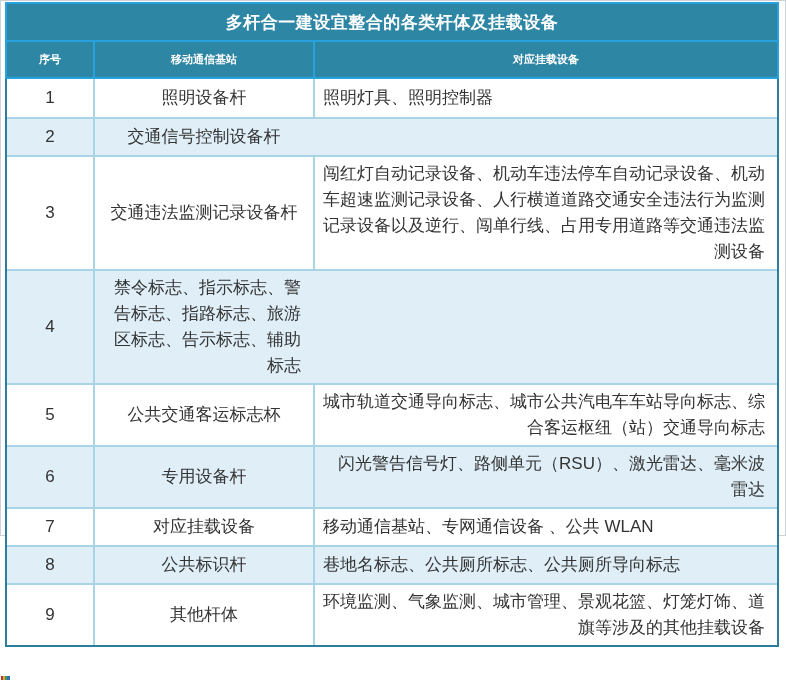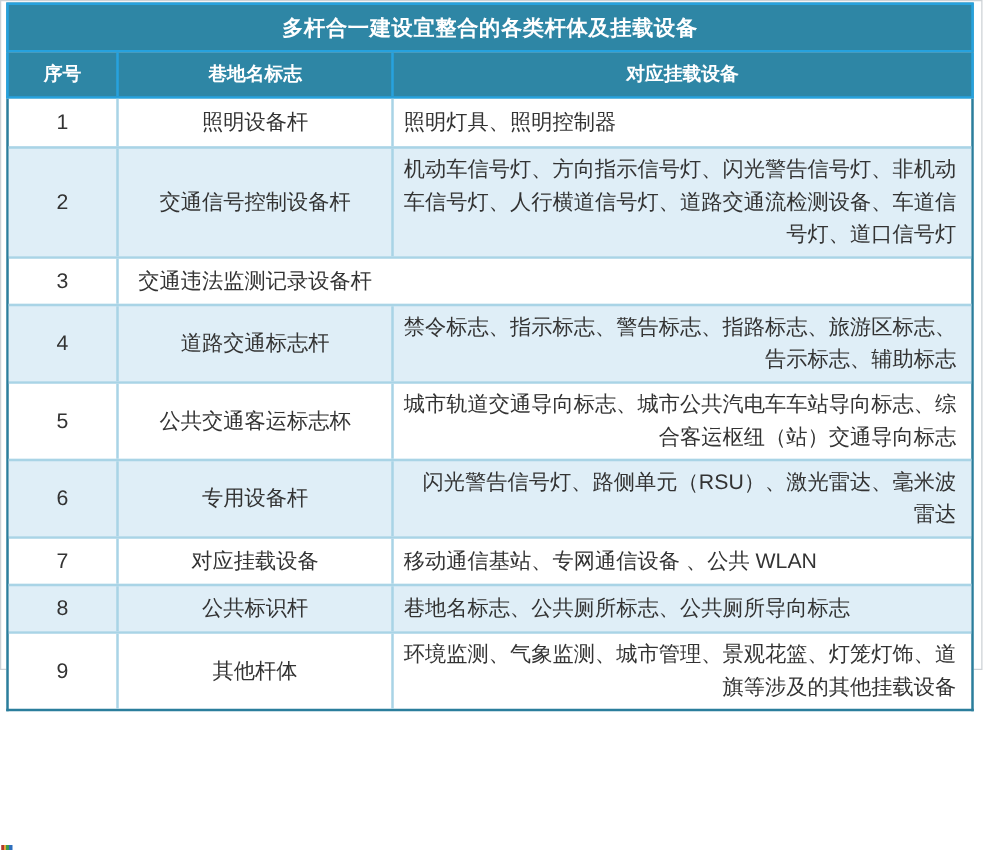--- a/index.html
+++ b/index.html
@@ -37,21 +37,21 @@
     display:grid;
     grid-template-columns:86px 220px 1fr;
     background:var(--header-teal);
     border-left:2px solid var(--accent-blue);
     border-right:2px solid var(--accent-blue);
     border-bottom:2px solid var(--accent-blue);
     height:37px;
   }
   .head-cell{
     display:flex;align-items:center;justify-content:center;
-    color:var(--header-text);font-size:15px;font-weight:bold;
+    color:var(--header-text);font-size:11px;font-weight:bold;
   }
   .head-cell + .head-cell{border-left:2px solid var(--accent-blue);}
   .tbody{
     border-left:2px solid var(--border-dark-teal);
     border-right:2px solid var(--border-dark-teal);
     border-bottom:2px solid var(--border-dark-teal);
     background:#ffffff;
   }
   .row{
     display:grid;
@@ -78,42 +78,41 @@
 
 <div class="canvas">
   <div class="tbl">
 
     <div class="title-bar">
       <span>多杆合一建设宜整合的各类杆体及挂载设备</span>
     </div>
 
     <div class="head-row">
       <div class="head-cell">序号</div>
-      <div class="head-cell">巷地名标志</div>
+      <div class="head-cell">移动通信基站</div>
       <div class="head-cell">对应挂载设备</div>
     </div>
 
     <div class="tbody">
         <div class="row">
           <div class="cell c-no">1</div>
           <div class="cell c-pole">照明设备杆</div>
           <div class="cell c-dev">照明灯具、照明控制器</div>
         </div>
         <div class="row">
           <div class="cell c-no">2</div>
           <div class="cell c-pole">交通信号控制设备杆</div>
-          <div class="cell c-dev">机动车信号灯、方向指示信号灯、闪光警告信号灯、非机动车信号灯、人行横道信号灯、道路交通流检测设备、车道信号灯、道口信号灯</div>
         </div>
         <div class="row">
           <div class="cell c-no">3</div>
           <div class="cell c-pole">交通违法监测记录设备杆</div>
+          <div class="cell c-dev">闯红灯自动记录设备、机动车违法停车自动记录设备、机动车超速监测记录设备、人行横道道路交通安全违法行为监测记录设备以及逆行、闯单行线、占用专用道路等交通违法监测设备</div>
         </div>
         <div class="row">
           <div class="cell c-no">4</div>
-          <div class="cell c-pole">道路交通标志杆</div>
           <div class="cell c-dev">禁令标志、指示标志、警告标志、指路标志、旅游区标志、告示标志、辅助标志</div>
         </div>
         <div class="row">
           <div class="cell c-no">5</div>
           <div class="cell c-pole">公共交通客运标志杯</div>
           <div class="cell c-dev">城市轨道交通导向标志、城市公共汽电车车站导向标志、综合客运枢纽（站）交通导向标志</div>
         </div>
         <div class="row">
           <div class="cell c-no">6</div>
           <div class="cell c-pole">专用设备杆</div>

